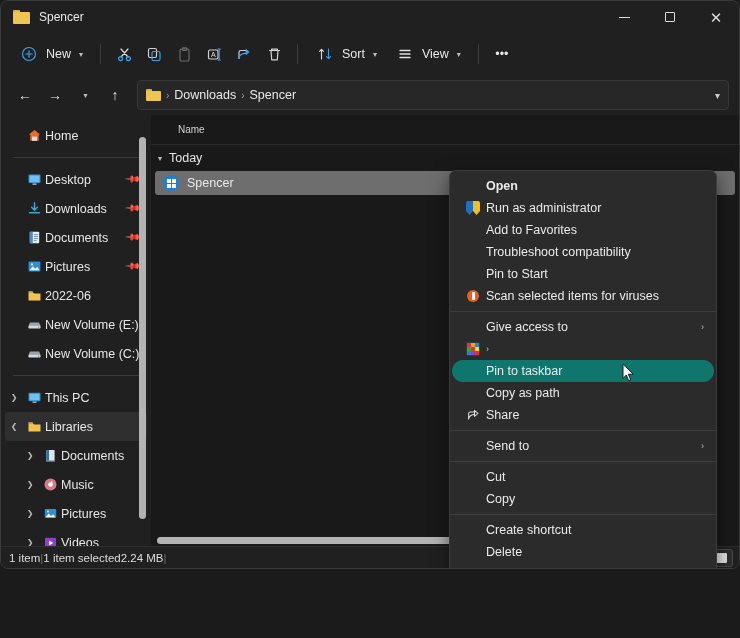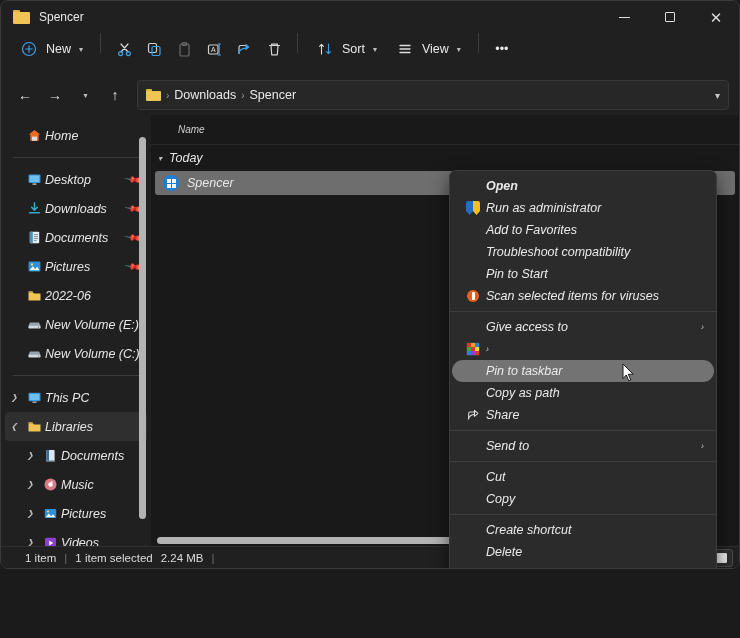--- a/index.html
+++ b/index.html
@@ -42,21 +42,21 @@
     width: 46px; height: 32px;
     display: flex; align-items: center; justify-content: center;
     color: #e0e0e0;
   }
   .wc .dash { width: 11px; height: 1px; background: #dcdcdc; }
   .wc .sq { width: 10px; height: 10px; border: 1px solid #dcdcdc; border-radius: 1px; }
   .wc .x { font-size: 15px; line-height: 1; color: #dcdcdc; }
 
   
   .toolbar {
-    height: 42px; display: flex; align-items: flex-start;
+    height: 42px; display: flex; align-items: center;
     padding: 0 10px; background: #202020; gap: 2px;
   }
   .tb-btn {
     height: 32px; display: flex; align-items: center; gap: 7px;
     padding: 0 8px; border-radius: 4px; font-size: 12.5px; color: #e8e8e8;
   }
   .tb-icon { display: flex; align-items: center; justify-content: center; width: 20px; height: 20px; }
   .tb-sep { width: 1px; height: 20px; background: #3d3d3d; margin: 0 7px; }
   .chev-s { font-size: 8px; color: #bdbdbd; margin-left: 1px; }
   .sp-icon { width: 28px; justify-content: center; }
@@ -78,21 +78,21 @@
     font-size: 12.5px; color: #e8e8e8;
   }
   .crumb-folder { width: 15px; height: 12px; position: relative; }
   .crumb-folder .t { position: absolute; left:0; top:0; width:6px; height:3px; background:#ddb247; border-radius:1px 1px 0 0; }
   .crumb-folder .b { position: absolute; left:0; top:2px; width:15px; height:10px; background:#f0c453; border-radius:1px; }
   .crumb-sep { color: #9a9a9a; font-size: 10px; }
   .crumb-spacer { flex: 1; }
   .crumb-chev { color: #c8c8c8; font-size: 10px; }
 
   
-  .body-area { display: flex; height: 480px; position: relative; font-style: italic; }
+  .body-area { display: flex; height: 480px; position: relative; }
 
   
   .sidebar {
     width: 150px; background: #202020; position: relative;
     overflow: hidden; padding-top: 6px;
   }
   .side-item {
     height: 29px; display: flex; align-items: center;
     margin: 0 4px; border-radius: 4px; font-size: 12.5px; color: #e6e6e6;
     position: relative; padding-right: 6px;
@@ -157,21 +157,21 @@
     border-radius: 7px;
     padding: 4px 0 4px 0;
     box-shadow: 0 6px 18px rgba(0,0,0,0.55);
     z-index: 40;
   }
   .ctx-item {
     height: 22px; display: flex; align-items: center;
     padding: 0 10px 0 8px; font-size: 12.5px; color: #eaeaea;
     margin: 0 2px; border-radius: 4px; position: relative;
   }
-  .ctx-item.hovered { background: #737373; border-radius: 11px; }
+  .ctx-item.hovered { background: #0f766e; border-radius: 11px; }
   .ctx-item.bold { font-weight: bold; }
   .ctx-ico { width: 26px; flex: 0 0 26px; display: flex; align-items: center; justify-content: center; }
   .ctx-label { flex: 1; white-space: nowrap; }
   .ctx-arrow { font-size: 9px; color: #c5c5c5; }
   .ctx-sep { height: 1px; background: #3d3d3d; margin: 4px 0; }
 
   
   .shield { width: 14px; height: 14px; position: relative; }
   .shield .l {
     position: absolute; left: 0; top: 0; width: 7px; height: 14px;
@@ -210,22 +210,22 @@
   
   .hscroll-wrap {
     position: absolute; left: 150px; right: 0; bottom: 22px;
     height: 12px; background: #191919;
     display: flex; align-items: center; padding: 0 6px;
   }
   .hscroll { height: 7px; background: #b3b3b3; border-radius: 4px; width: 490px; }
   .statusbar {
     position: absolute; left: 0; right: 0; bottom: 0; height: 22px;
     background: #202020; border-top: 1px solid #2e2e2e;
-    display: flex; align-items: center; padding: 0 24px;
-    font-size: 11.5px; color: #dcdcdc; gap: 8px;
+    display: flex; align-items: center; padding: 0 8px;
+    font-size: 11.5px; color: #dcdcdc; gap: 0;
   }
   .st-div { color: #6d6d6d; }
   .view-toggles { position: absolute; right: 6px; display: flex; gap: 2px; }
   .vt {
     width: 24px; height: 18px; border-radius: 3px;
     display: flex; align-items: center; justify-content: center;
     background: #2d2d2d; border: 1px solid #4a4a4a;
   }
   .vt.active { background: #3a3a3a; }
   .lines { width: 12px; height: 10px; display: flex; flex-direction: column; justify-content: space-between; }

